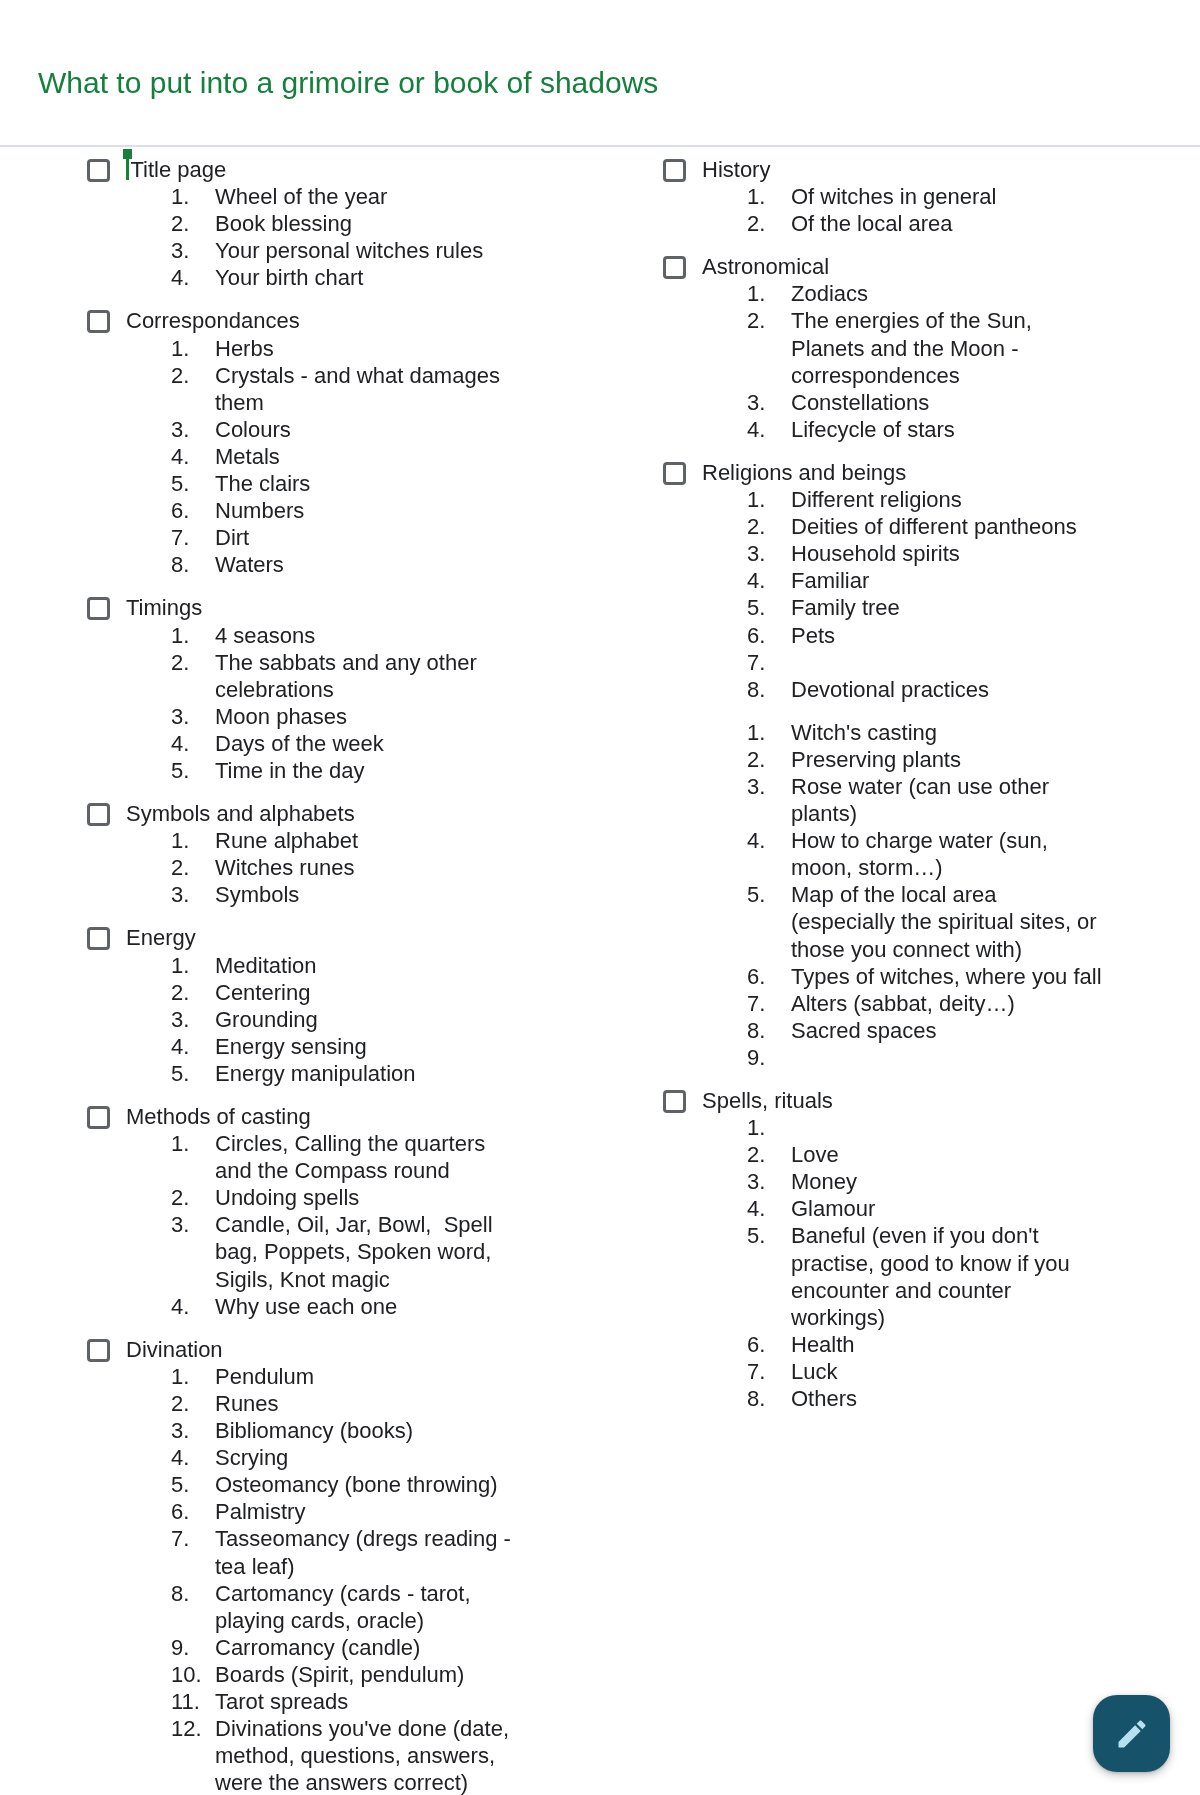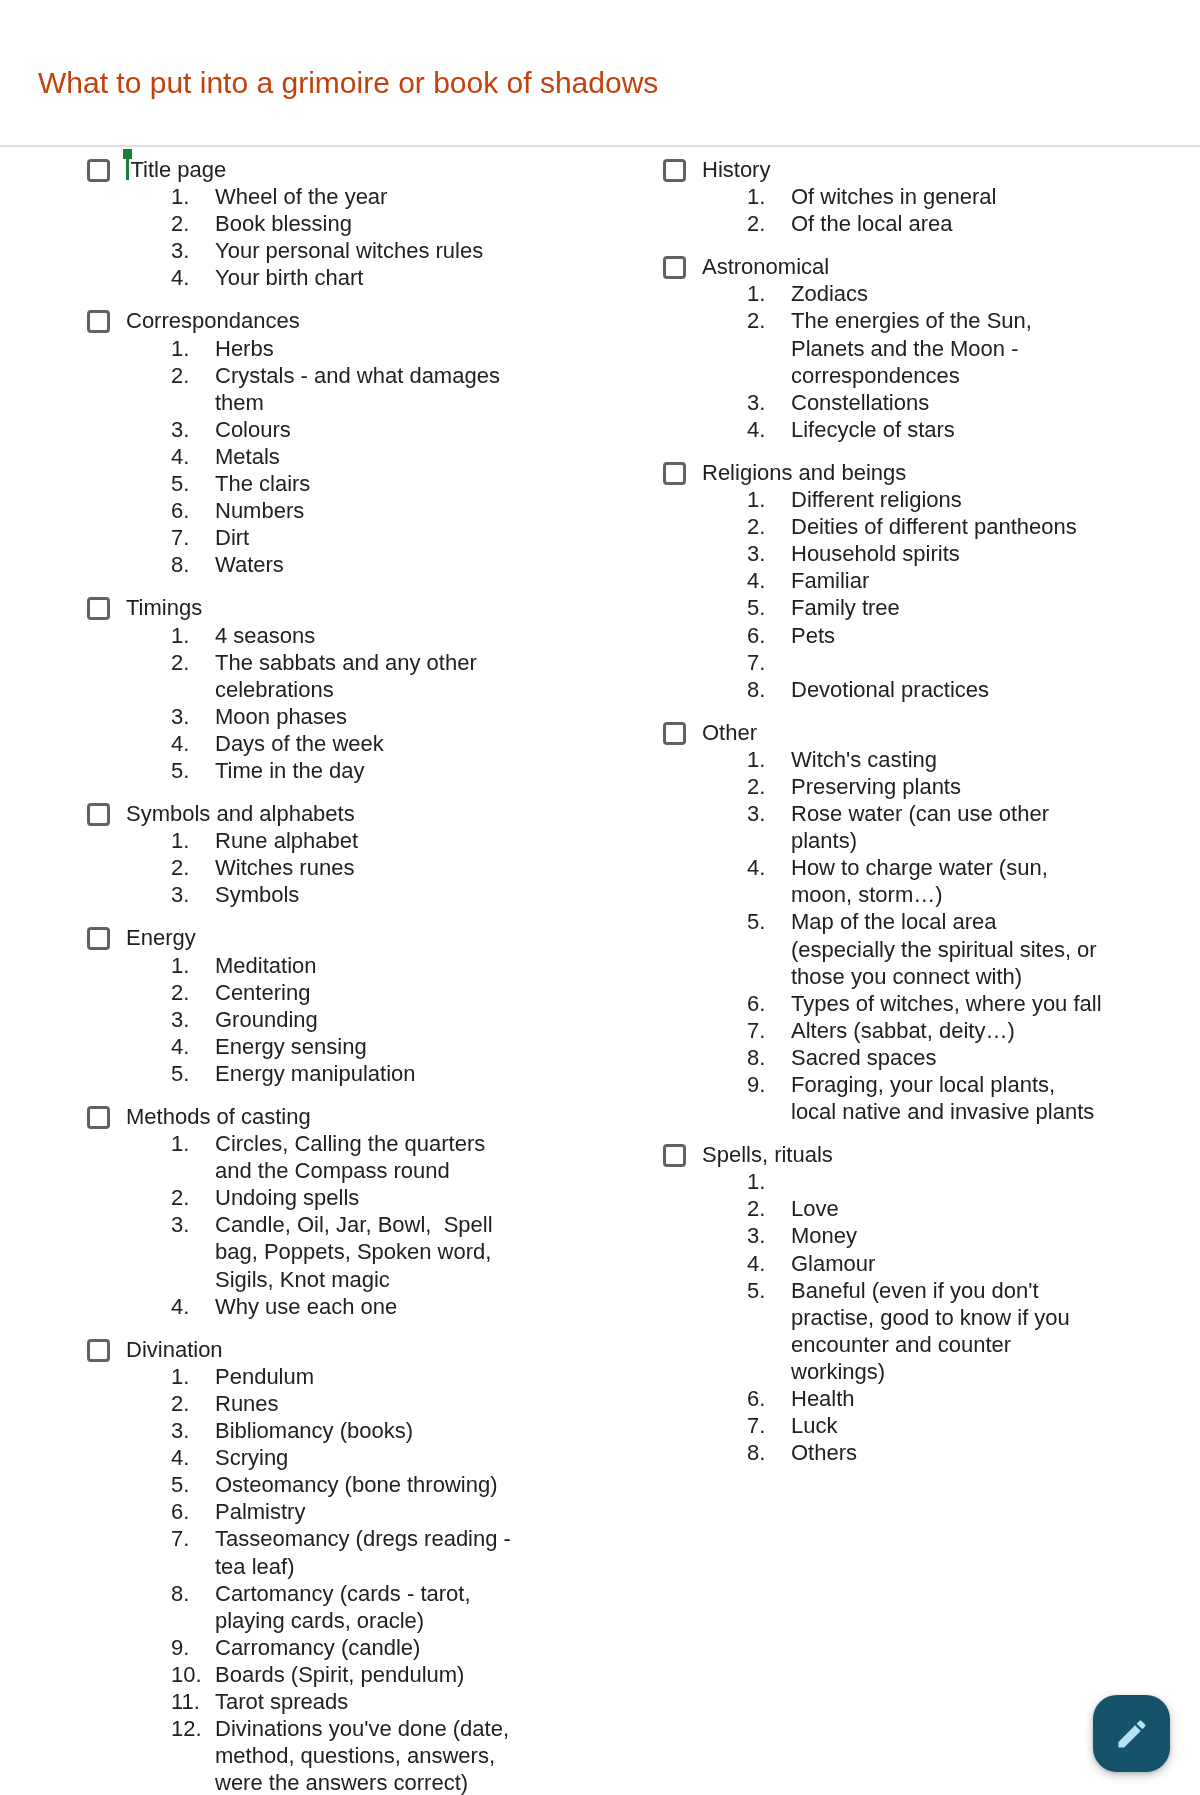--- a/index.html
+++ b/index.html
@@ -13,21 +13,21 @@
     color: #202124;
   }
   .doc-title {
     position: absolute;
     left: 38px;
     top: 65px;
     margin: 0;
     font-size: 30px;
     line-height: 36px;
     font-weight: 400;
-    color: #c2410c;
+    color: #15803d;
     white-space: nowrap;
   }
   .divider {
     position: absolute;
     left: 0;
     top: 145px;
     width: 1200px;
     height: 2px;
     background: #dcdfe3;
   }
@@ -413,24 +413,20 @@
           <li>
             <span class="num">7.</span>
           </li>
           <li>
             <span class="num">8.</span>
             <span class="txt">Devotional practices</span>
           </li>
         </ol>
       </div>
       <div class="section">
-        <div class="sect-head">
-          <span class="checkbox" style="border-color: rgb(95, 99, 104);"></span>
-          <span class="sect-label">Other</span>
-        </div>
         <ol class="items">
           <li>
             <span class="num">1.</span>
             <span class="txt">Witch's casting</span>
           </li>
           <li>
             <span class="num">2.</span>
             <span class="txt">Preserving plants</span>
           </li>
           <li>
@@ -452,21 +448,20 @@
           <li>
             <span class="num">7.</span>
             <span class="txt">Alters (sabbat, deity…)</span>
           </li>
           <li>
             <span class="num">8.</span>
             <span class="txt">Sacred spaces</span>
           </li>
           <li>
             <span class="num">9.</span>
-            <span class="txt">Foraging, your local plants, local native and invasive plants</span>
           </li>
         </ol>
       </div>
       <div class="section">
         <div class="sect-head">
           <span class="checkbox" style="border-color: rgb(95, 99, 104);"></span>
           <span class="sect-label">Spells, rituals</span>
         </div>
         <ol class="items">
           <li>

